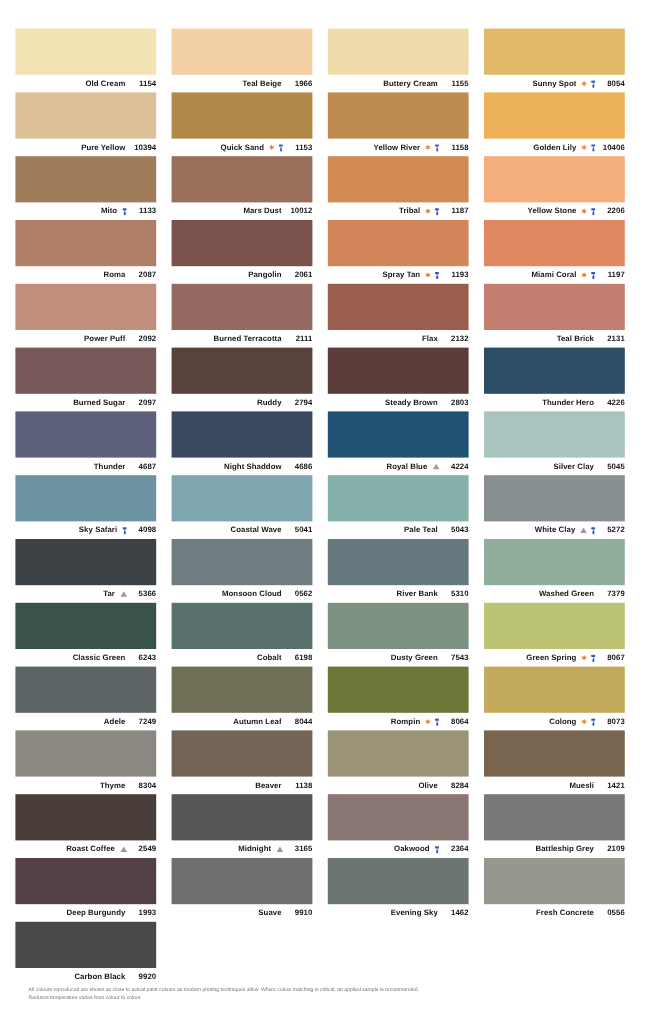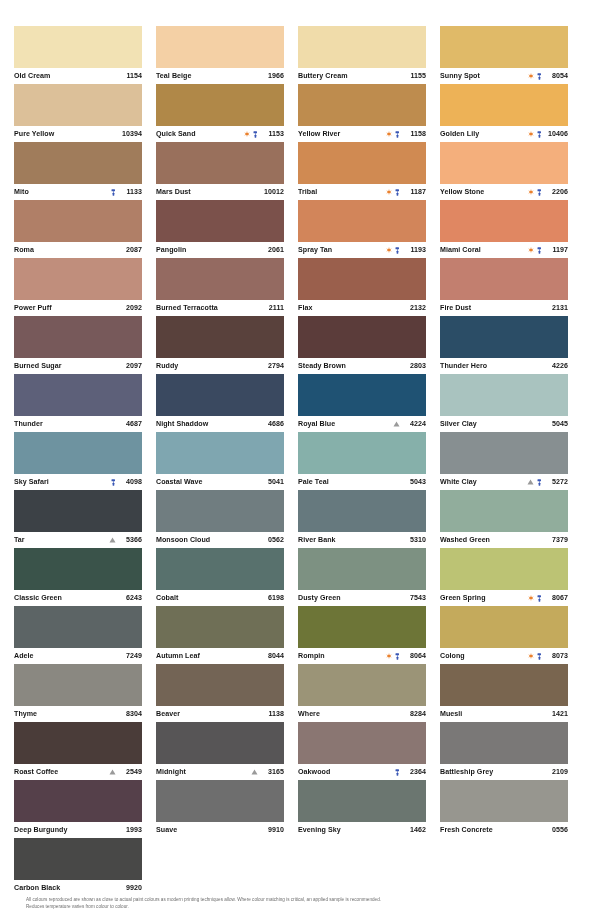--- a/index.html
+++ b/index.html
@@ -52,20 +52,21 @@
     white-space: nowrap;
     overflow: hidden;
   }
   .chip-name {
     flex: 1 1 auto;
     overflow: hidden;
     text-overflow: clip;
     white-space: nowrap;
     font-weight: 600;
     color: #161616;
+    text-align: right;
   }
   .chip-meta {
     flex: 0 0 auto;
     display: flex;
     align-items: center;
     gap: 2.5px;
     margin-left: 4px;
   }
   .chip-code {
     font-weight: 700;
@@ -553,21 +554,21 @@
                   <rect x="3.2" y="7.5" width="3.4" height="6" rx="0.8" fill="#3A57B5"></rect>
                 </svg>
               </span>
               <span class="chip-code">8064</span>
             </span>
           </div>
         </div>
         <div class="swatch-cell">
           <div class="chip" style="background: rgb(155, 148, 119);"></div>
           <div class="chip-label">
-            <span class="chip-name">Where</span>
+            <span class="chip-name">Olive</span>
             <span class="chip-meta">
               <span class="chip-code">8284</span>
             </span>
           </div>
         </div>
         <div class="swatch-cell">
           <div class="chip" style="background: rgb(138, 118, 114);"></div>
           <div class="chip-label">
             <span class="chip-name">Oakwood</span>
             <span class="chip-meta">
@@ -673,21 +674,21 @@
                   <rect x="3.2" y="7.5" width="3.4" height="6" rx="0.8" fill="#3A57B5"></rect>
                 </svg>
               </span>
               <span class="chip-code">1197</span>
             </span>
           </div>
         </div>
         <div class="swatch-cell">
           <div class="chip" style="background: rgb(194, 127, 111);"></div>
           <div class="chip-label">
-            <span class="chip-name">Fire Dust</span>
+            <span class="chip-name">Teal Brick</span>
             <span class="chip-meta">
               <span class="chip-code">2131</span>
             </span>
           </div>
         </div>
         <div class="swatch-cell">
           <div class="chip" style="background: rgb(43, 77, 102);"></div>
           <div class="chip-label">
             <span class="chip-name">Thunder Hero</span>
             <span class="chip-meta">

